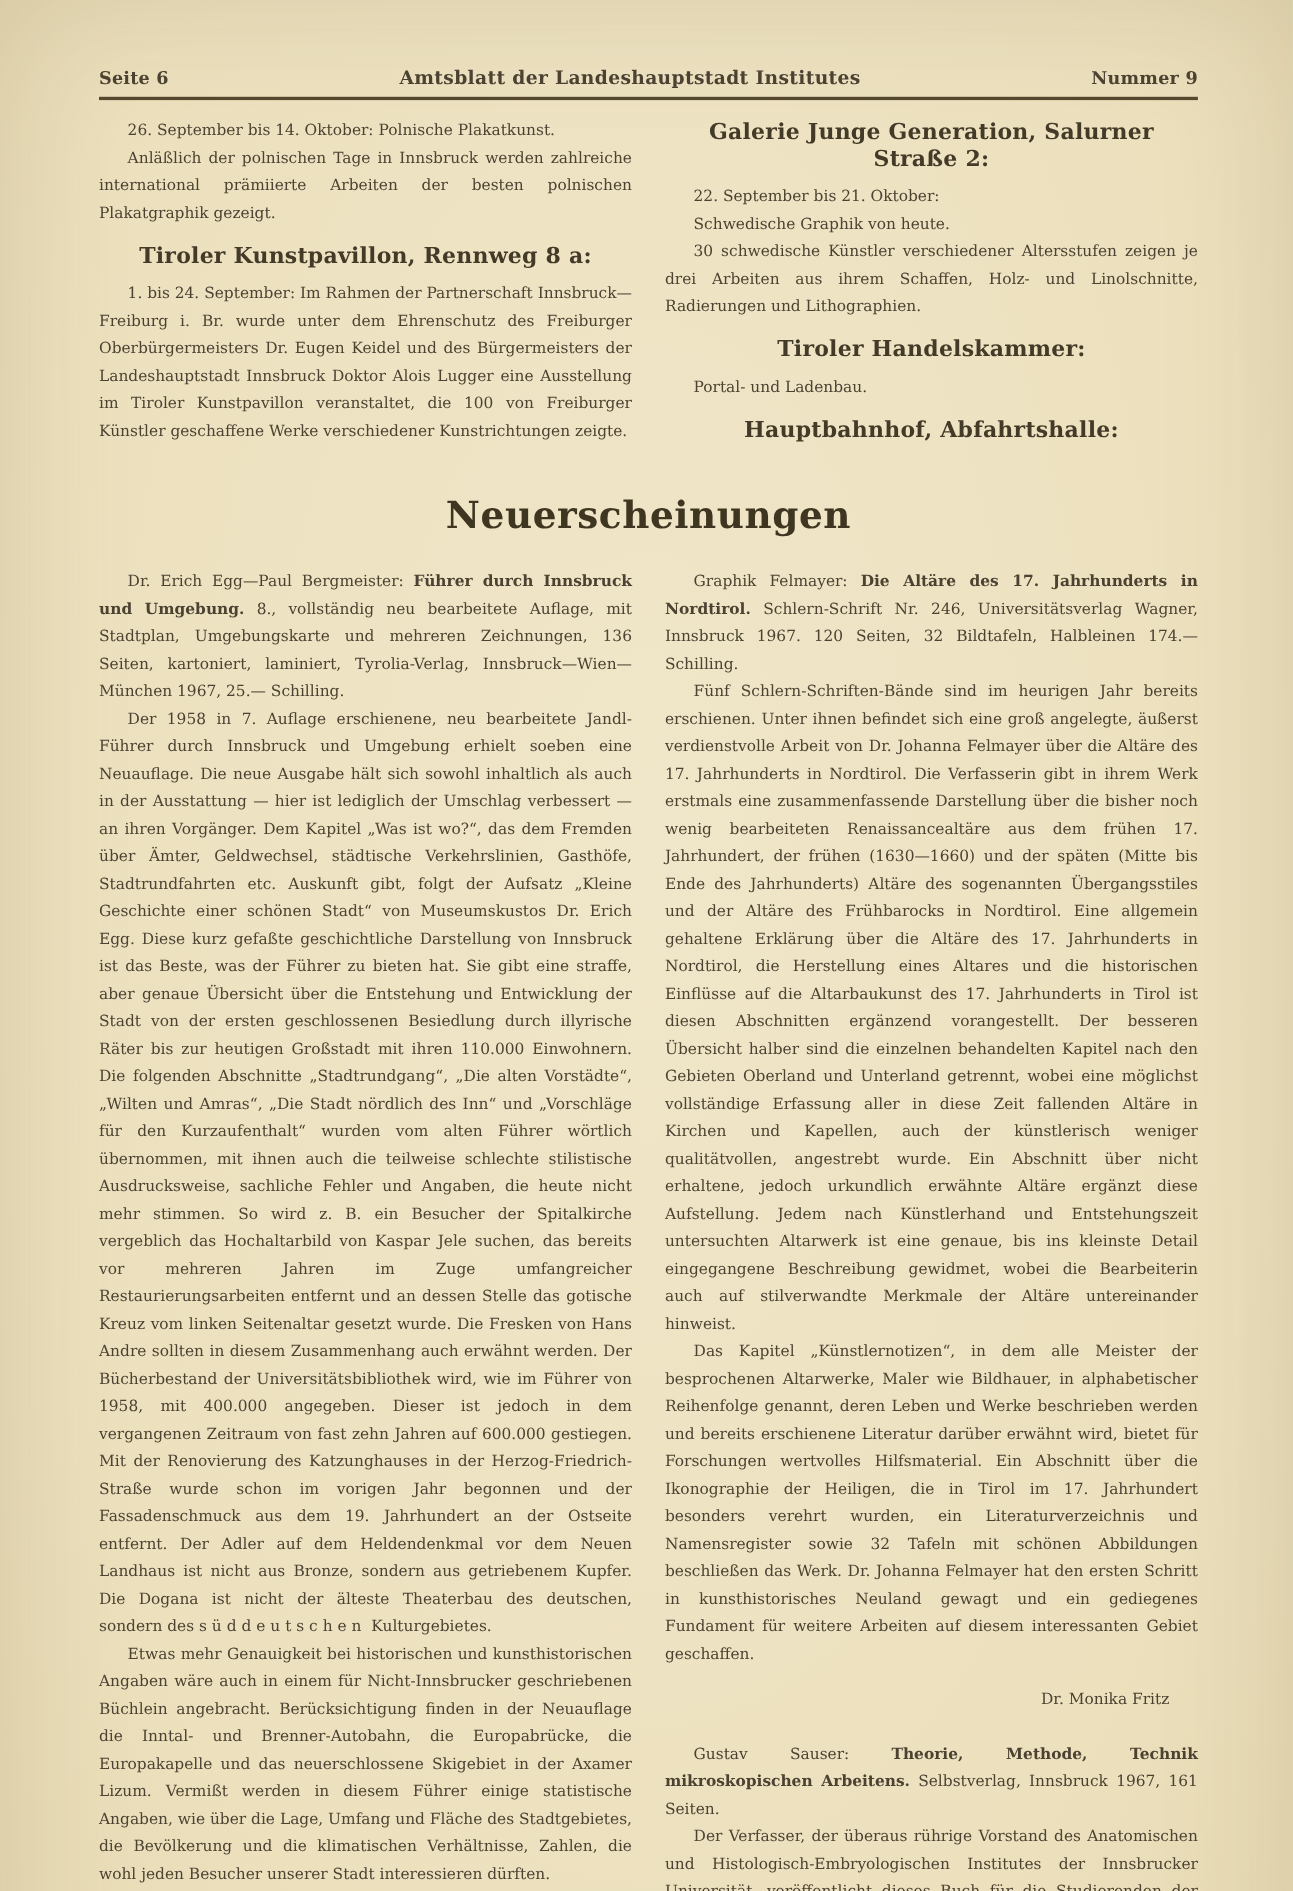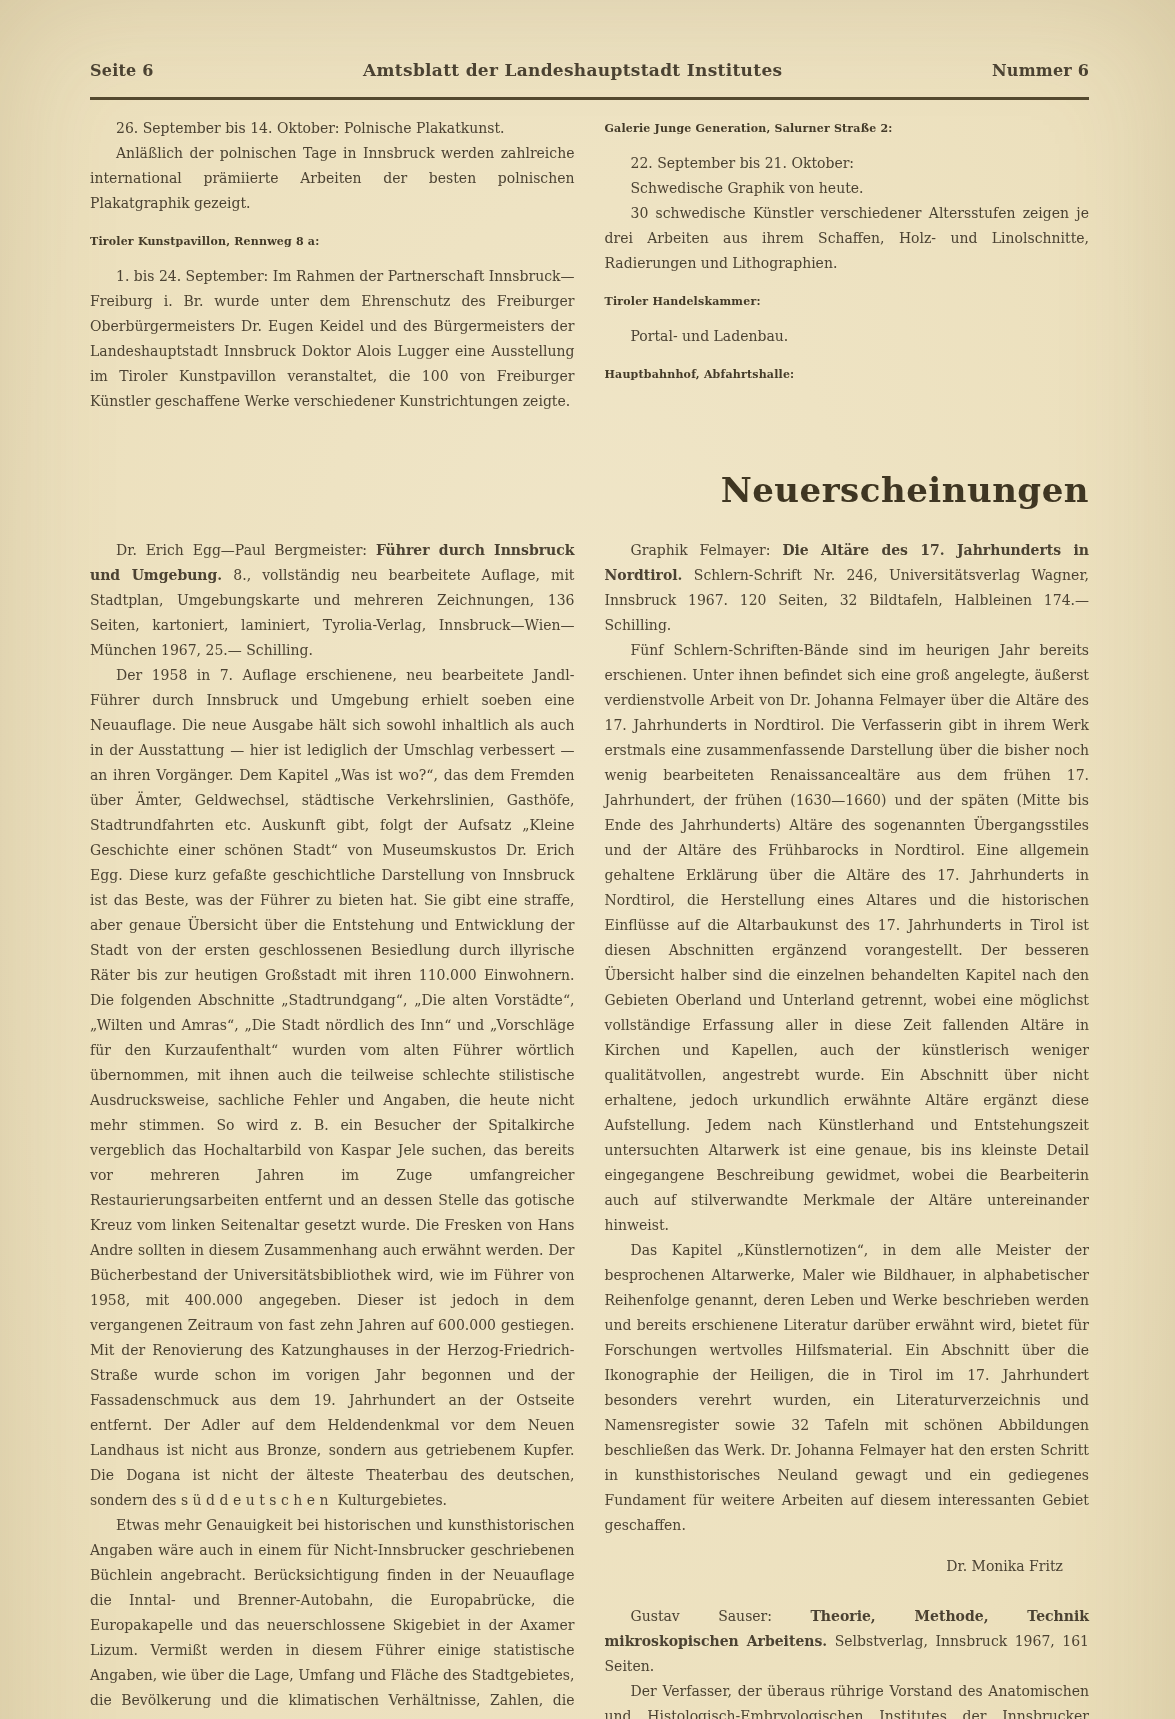--- a/index.html
+++ b/index.html
@@ -17,65 +17,66 @@
     color:#4b4232;
     font-family:"DejaVu Serif","Liberation Serif",serif;
     font-size:14px;
     line-height:25px;
   }
   .masthead{
     display:flex;
     align-items:baseline;
     justify-content:space-between;
     border-bottom:3px solid #54492f;
-    padding-bottom:14px;
+    padding-bottom:4px;
   }
   .masthead .side{font-size:16px;font-weight:bold;letter-spacing:0.2px;}
   .masthead .center{font-size:17px;font-weight:bold;letter-spacing:0.3px;}
   .cols{display:flex;gap:30px;margin-top:16px;}
   .col{flex:1 1 0;min-width:0;}
   p.para{
     margin:0;
     text-indent:26px;
     text-align:justify;
     hyphens:auto;
     -webkit-hyphens:auto;
   }
   p.line{margin:0;text-indent:26px;}
   .subhead{
+    text-align:center;
     font-weight:bold;
-    font-size:11px;
+    font-size:20px;
     margin:13px 0 10px 0;
     letter-spacing:0.2px;
     color:#433a28;
   }
   .section-title{
-    text-align:right;
+    text-align:center;
     font-weight:bold;
     font-size:34px;
     line-height:40px;
-    margin:56px 0 28px 0;
+    margin:36px 0 28px 0;
     color:#3f3622;
     letter-spacing:0.5px;
   }
   .bold{font-weight:bold;}
   .sperr{letter-spacing:0.32em;}
   .sig-line{margin:16px;text-align:right;padding-right:10px;}
   .review{margin:0;}
   .review + .review{margin-top:25px;}
 </style>
 </head>
 <body>
 
 <div class="page">
 
   <div class="masthead">
     <span class="side">Seite 6</span>
     <span class="center">Amtsblatt der Landeshauptstadt Institutes</span>
-    <span class="side">Nummer 6</span>
+    <span class="side">Nummer 9</span>
   </div>
 
   <div class="cols">
     <div class="col">
       <p class="line">26. September bis 14. Oktober: Polnische Plakatkunst.</p>
       <p class="para">Anläßlich der polnischen Tage in Innsbruck werden zahlreiche international prämiierte Arbeiten der besten polnischen Plakatgraphik gezeigt.</p>
       <div class="subhead">Tiroler Kunstpavillon, Rennweg 8 a:</div>
       <p class="para">1. bis 24. September: Im Rahmen der Partnerschaft Innsbruck—Freiburg i. Br. wurde unter dem Ehrenschutz des Freiburger Oberbürgermeisters Dr. Eugen Keidel und des Bürgermeisters der Landeshauptstadt Innsbruck Doktor Alois Lugger eine Ausstellung im Tiroler Kunstpavillon veranstaltet, die 100 von Freiburger Künstler geschaffene Werke verschiedener Kunstrichtungen zeigte.</p>
     </div>
     <div class="col">

